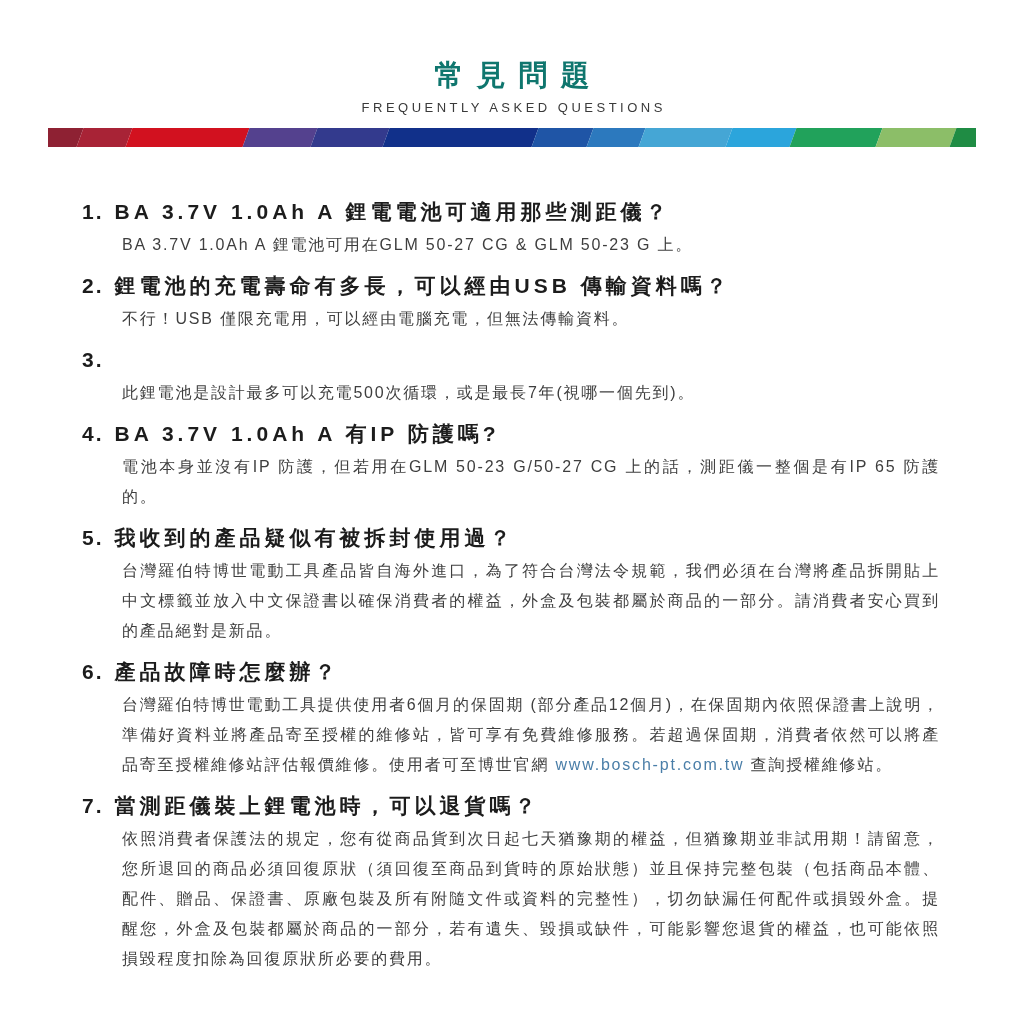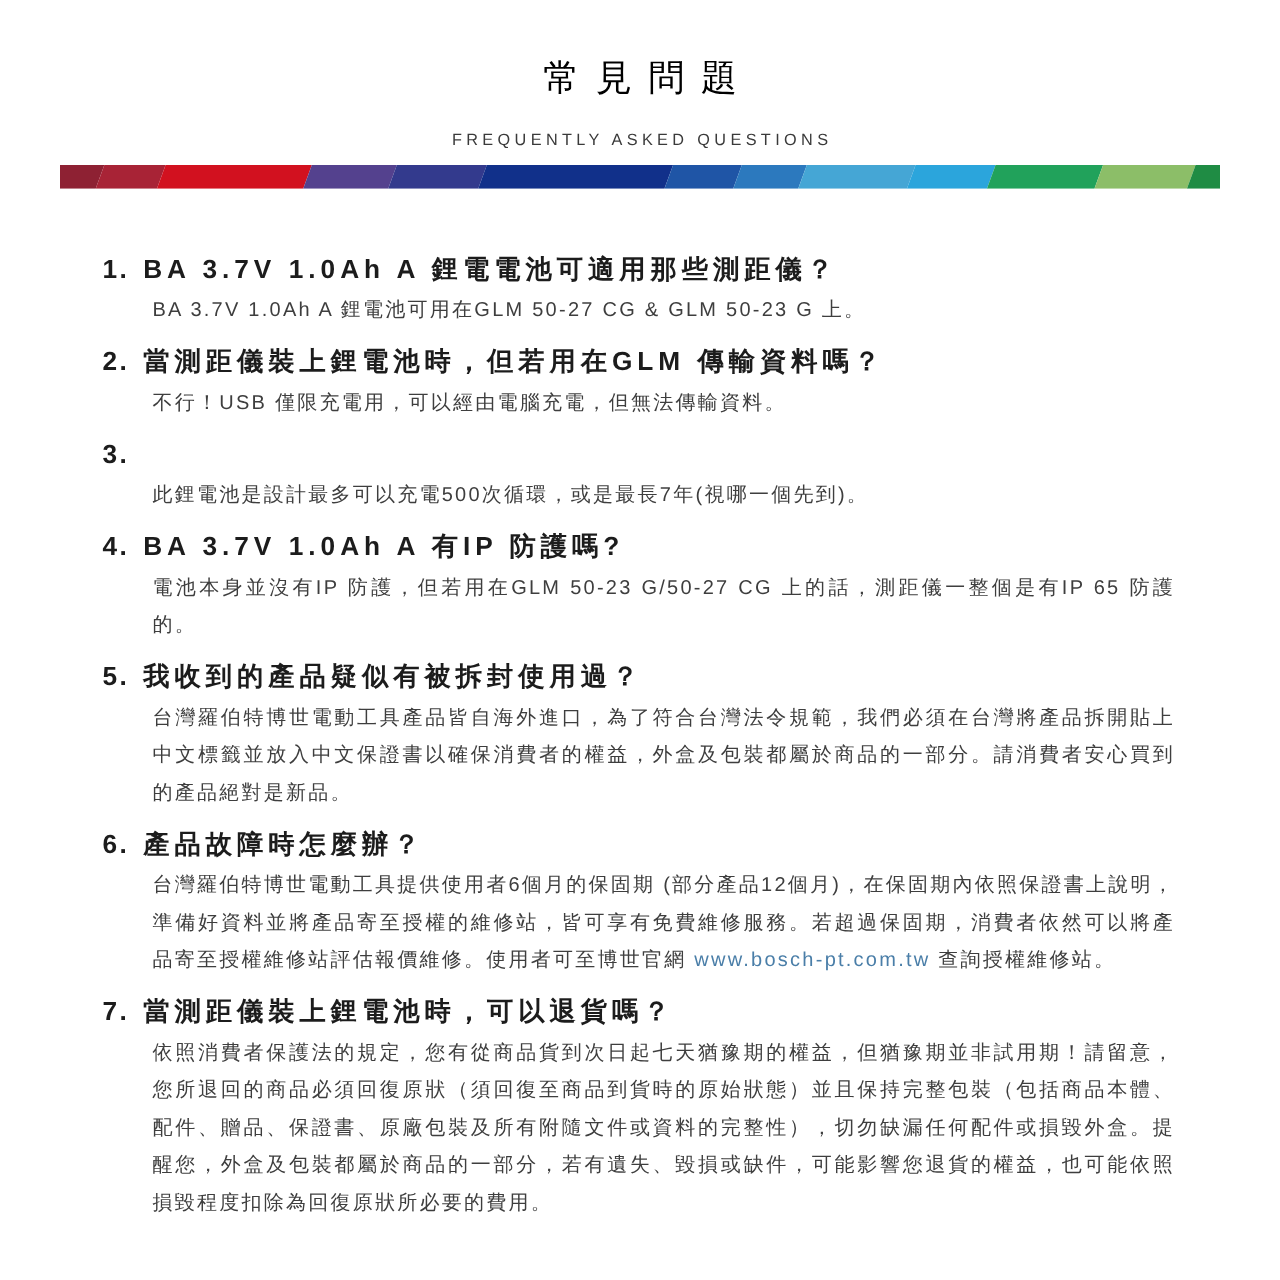--- a/index.html
+++ b/index.html
@@ -11,25 +11,26 @@
     color: #222;
     overflow: hidden;
   }
   
   .header { text-align: center; padding-top: 46px; }
   .title {
     font-size: 29px;
     line-height: 34px;
     letter-spacing: 13px;
     text-indent: 13px;
-    color: #000000;
-    font-weight: 400;
+    color: #0f766e;
+    font-weight: 700;
+    margin-top: 12px;
   }
   .subtitle {
-    margin-top: 24px;
+    margin-top: 8px;
     font-size: 13px;
     line-height: 16px;
     letter-spacing: 3.5px;
     text-indent: 3.5px;
     color: #3a3a3a;
   }
   
   .bar {
     width: 928px;
     height: 19px;
@@ -101,21 +102,21 @@
     <h2 class="q">
       <span class="num">1.</span>
       <span>BA 3.7V 1.0Ah A 鋰電電池可適用那些測距儀？</span>
     </h2>
     <p class="a">BA 3.7V 1.0Ah A 鋰電池可用在GLM 50-27 CG &amp; GLM 50-23 G 上。</p>
   </section>
 
   <section class="faq-item">
     <h2 class="q">
       <span class="num">2.</span>
-      <span>當測距儀裝上鋰電池時，但若用在GLM 傳輸資料嗎？</span>
+      <span>鋰電池的充電壽命有多長，可以經由USB 傳輸資料嗎？</span>
     </h2>
     <p class="a">不行！USB 僅限充電用，可以經由電腦充電，但無法傳輸資料。</p>
   </section>
 
   <section class="faq-item">
     <h2 class="q">
       <span class="num">3.</span>
     </h2>
     <p class="a">此鋰電池是設計最多可以充電500次循環，或是最長7年(視哪一個先到)。</p>
   </section>

